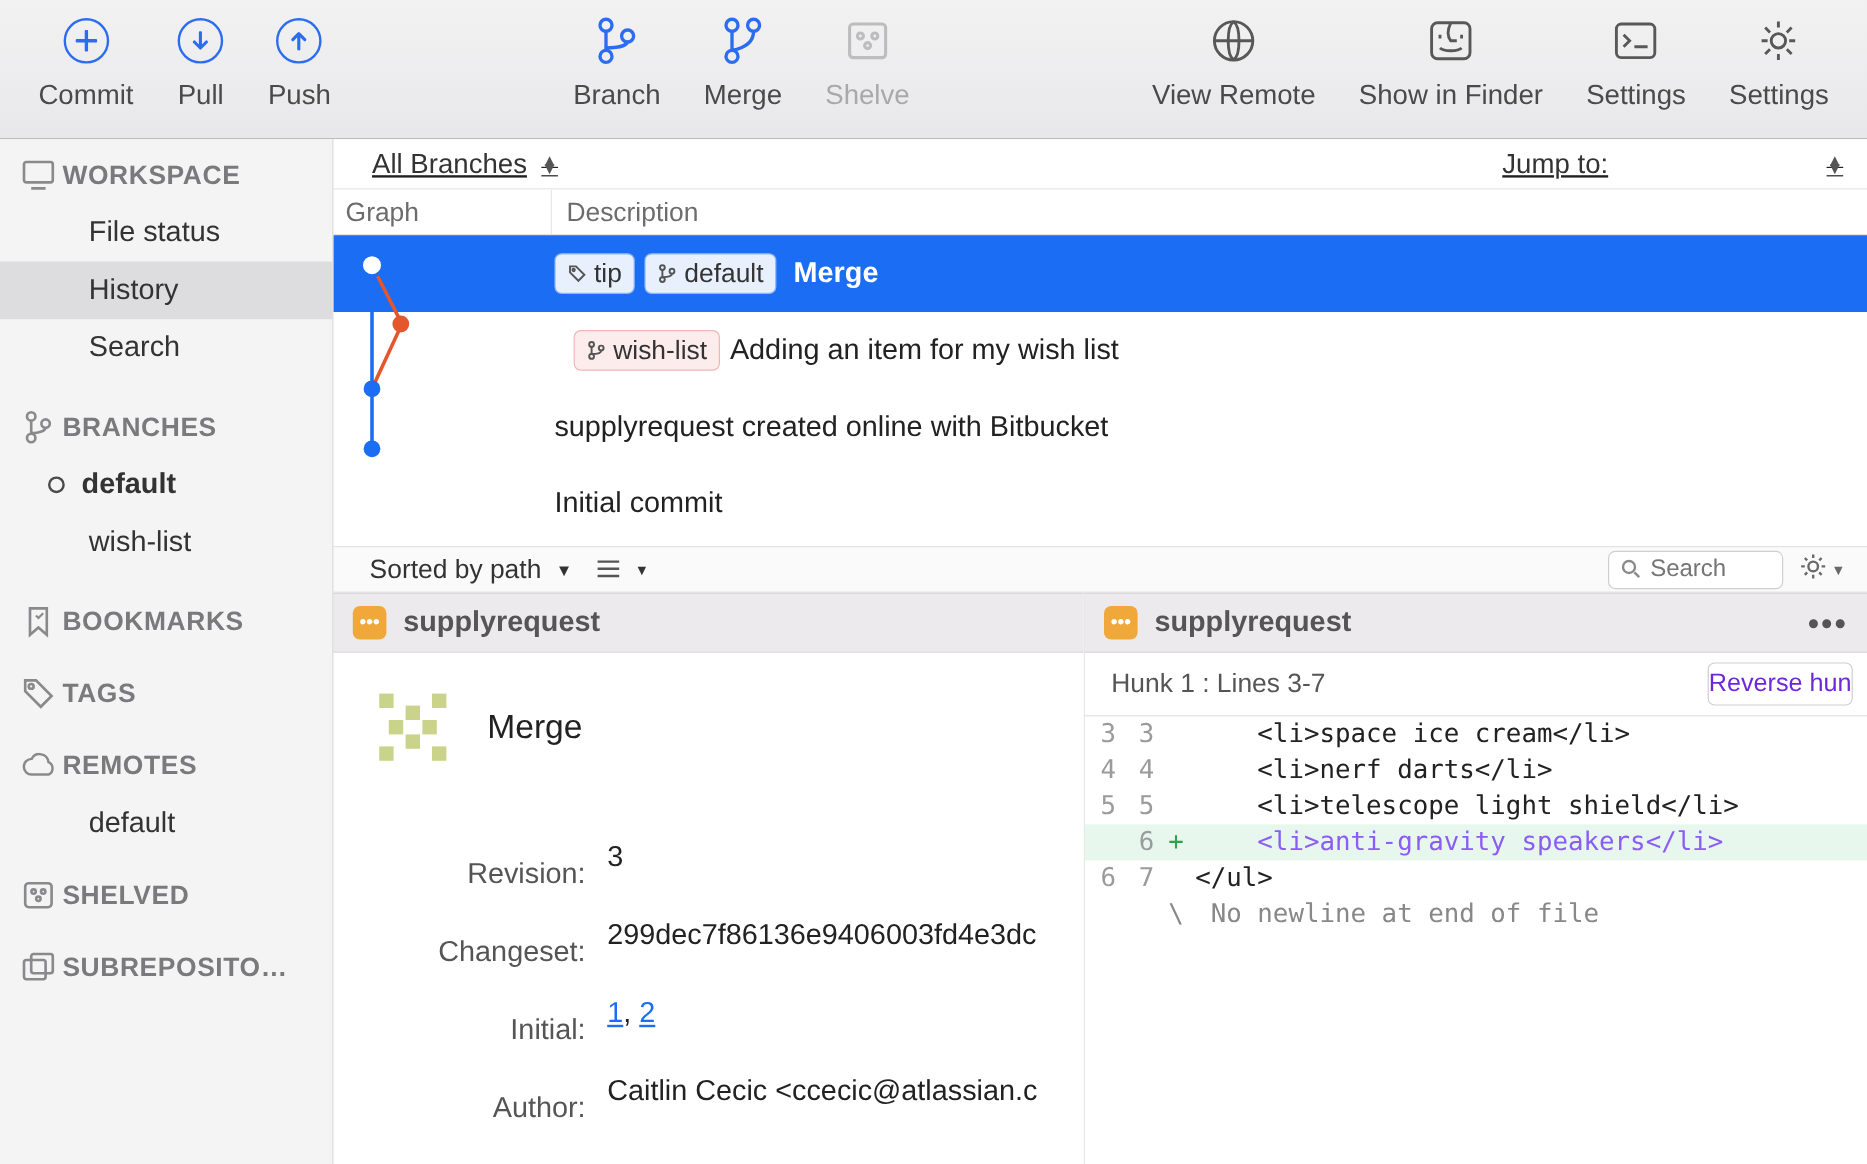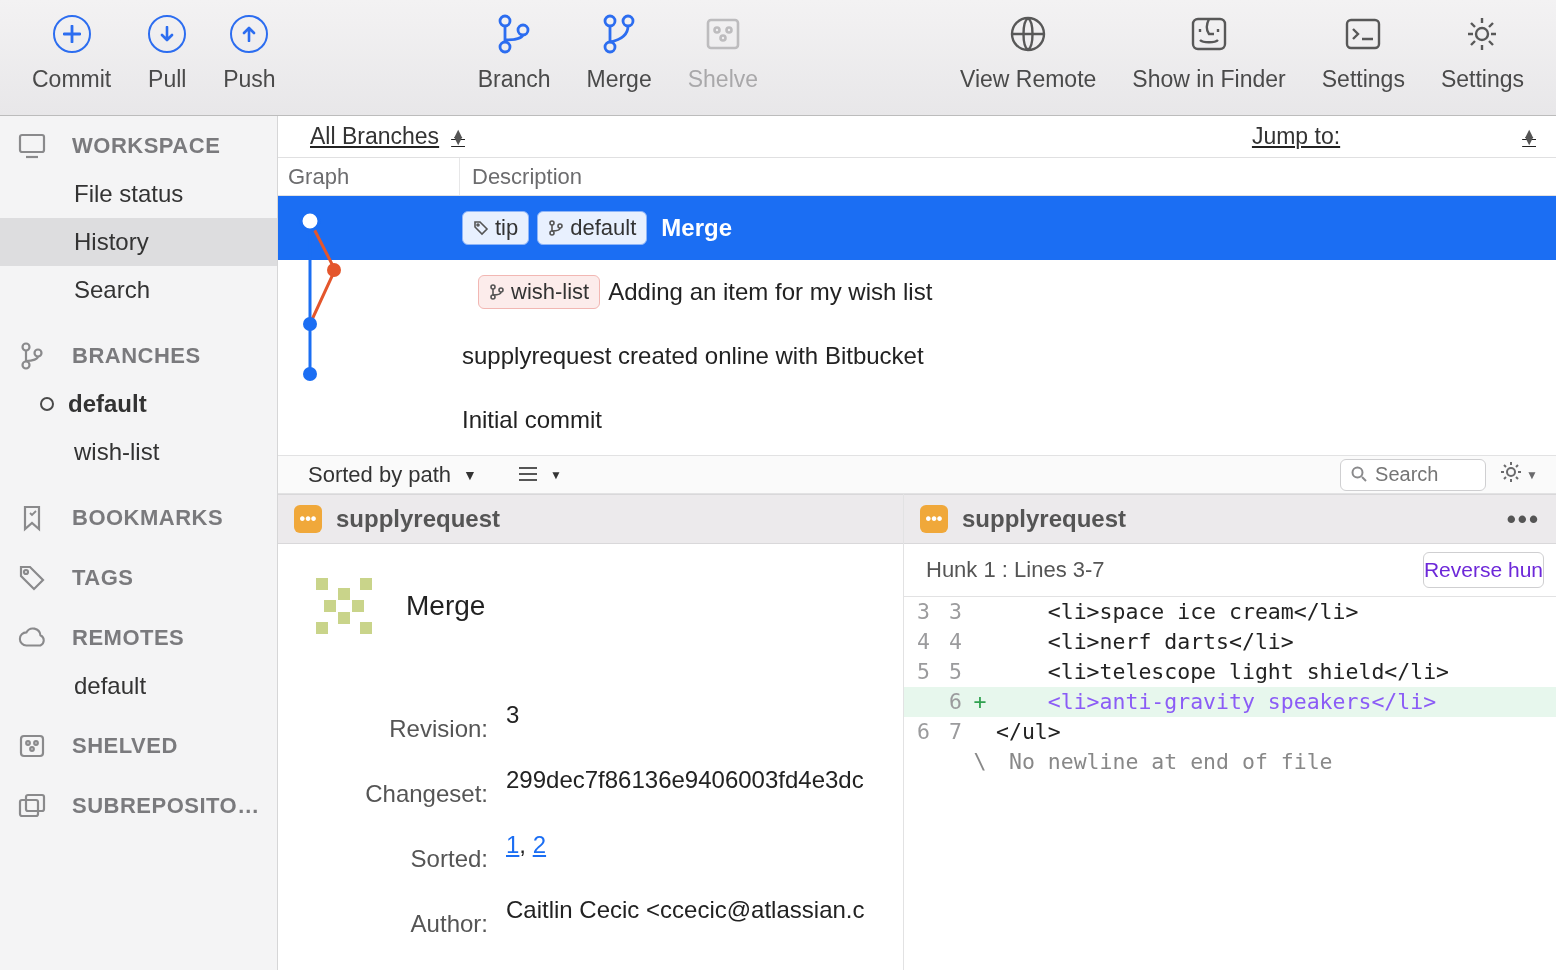--- a/index.html
+++ b/index.html
@@ -15,21 +15,21 @@
 
 
 .circleic { width:38px; height:38px; border:2.8px solid #2c6df0; border-radius:50%; display:flex; align-items:center; justify-content:center; color:#2c6df0; }
 
 
 .main { display:flex; height:854px; }
 .sidebar { width:278px; background:#f4f4f5; border-right:1px solid #d6d6d7; overflow:hidden; }
 .content { flex:1; display:flex; flex-direction:column; }
 
 
-.sb-section-hdr { display:flex; align-items:center; gap:26px; padding:16px 18px 10px; color:#7a7a7d; font-weight:600; font-size:22px; letter-spacing:.5px; }
+.sb-section-hdr { display:flex; align-items:center; gap:6px; padding:16px 18px 10px; color:#7a7a7d; font-weight:600; font-size:22px; letter-spacing:.5px; }
 .sb-section-hdr .hic { width:28px; height:28px; display:flex; align-items:center; justify-content:center; }
 .sb-item { padding:10px 18px 10px 74px; font-size:24px; color:#333; cursor:pointer; }
 .sb-item.selected { background:#dddddf; }
 .sb-item.bold { font-weight:600; }
 .sb-item.withdot { display:flex; align-items:center; gap:14px; padding-left:40px; }
 .sb-item.withdot .dot { width:14px; height:14px; border:2.5px solid #4a4a4a; border-radius:50%; flex-shrink:0; }
 
 
 .filterbar { height:48px; display:flex; align-items:center; justify-content:space-between; padding:0 20px 0 32px; border-bottom:1px solid #e0e0e1; font-size:23px; background:#fff;text-decoration:underline; }
 .dropdown { display:flex; align-items:center; gap:12px; color:#333; cursor:pointer; }
@@ -45,21 +45,21 @@
 .histrow { display:flex; align-items:center; height:64px; padding-left:184px; font-size:24px; }
 .histrow.selected { background:#1b6ef3; color:#fff; font-weight:600; }
 .histrow.selected .tag { background:#e8f0fe; color:#333; border:1px solid #8eb5f8; }
 .tag { display:inline-flex; align-items:center; gap:6px; padding:3px 10px; border-radius:6px; font-size:22px; font-weight:500; margin-right:8px; background:#f4f4f5; border:1px solid #ccc; color:#333; }
 .tag.pink { background:#fceceb; border:1px solid #f2b7b3; }
 .tagic { width:16px; height:16px; }
 .graphsvg { position:absolute; top:0; left:18px; width:140px; height:220px; }
 
 
 .midbar { height:44px; display:flex; align-items:center; padding:0 18px 0 30px; border-top:1px solid #e2e2e3; border-bottom:1px solid #e2e2e3; font-size:22px; color:#555; background:#fafafa; justify-content:space-between; }
-.midbar-left { display:flex; align-items:center; gap:41px; }
+.midbar-left { display:flex; align-items:center; gap:20px; }
 .searchbox { display:flex; align-items:center; border:1px solid #cfcfd1; border-radius:6px; background:#fff; padding:3px 10px; width:146px; height:32px; gap:8px; }
 .searchbox input { border:0; outline:0; font-size:20px; width:100%; color:#888; background:transparent; }
 .gearbtn { display:flex; align-items:center; gap:4px; color:#6a6a6c; cursor:pointer; }
 
 
 .bottom { flex:1; display:flex; }
 .bl { width:626px; display:flex; flex-direction:column; border-right:1px solid #e2e2e3; }
 .br { flex:1; display:flex; flex-direction:column; }
 .filehdr { height:50px; display:flex; align-items:center; gap:14px; padding:0 16px; background:#eceaec; border-bottom:1px solid #d9d8da; border-top:1px solid #d9d8da; font-size:24px; font-weight:600; color:#555; }
 .filehdr .fchip { width:28px; height:28px; border-radius:6px; background:#f0a83a; display:flex; align-items:center; justify-content:center; color:#fff; font-weight:700; font-size:16px; }
@@ -400,21 +400,21 @@
           </div>
           <div class="drow">
               <div class="dlabel">Revision:</div>
               <div class="dval">3</div>
             </div>
           <div class="drow">
               <div class="dlabel">Changeset:</div>
               <div class="dval">299dec7f86136e9406003fd4e3dc</div>
             </div>
           <div class="drow">
-              <div class="dlabel">Sorted:</div>
+              <div class="dlabel">Initial:</div>
               <div class="dval"><a href="#">1</a><span>, </span><a href="#">2</a></div>
             </div>
           <div class="drow">
               <div class="dlabel">Author:</div>
               <div class="dval">Caitlin Cecic  &lt;ccecic@atlassian.c</div>
             </div>
         </div>
       </div>
 
       <div class="br">

